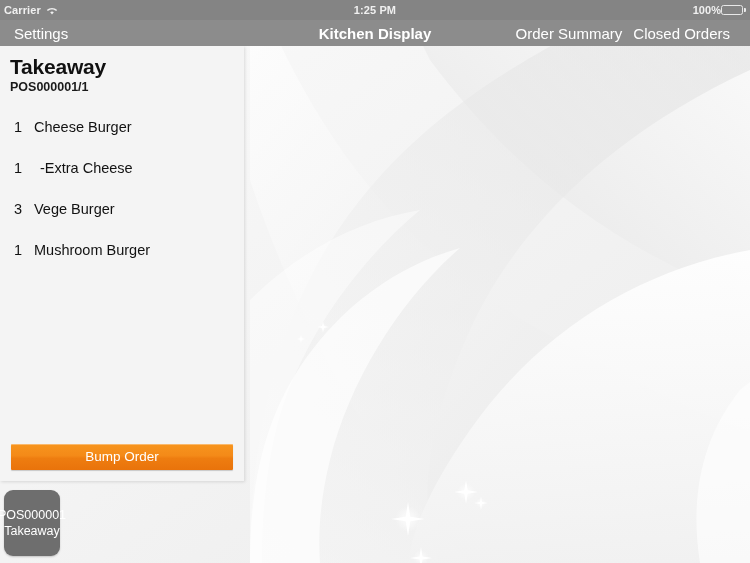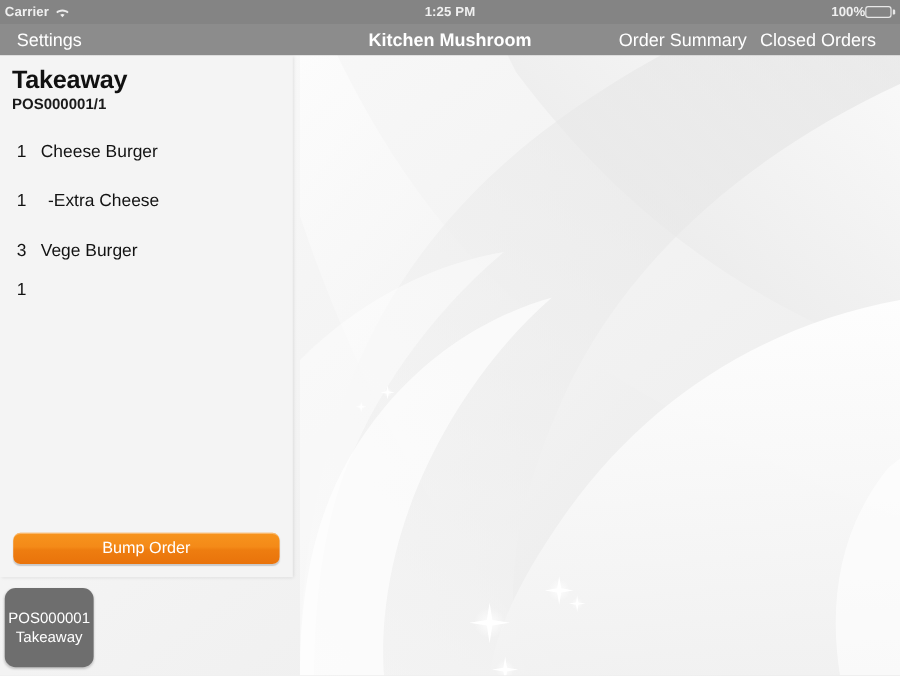--- a/index.html
+++ b/index.html
@@ -114,38 +114,38 @@
   .item-row.modifier .item-name { padding-left:11px; }
 
   
   #bump-wrap {
     position:absolute; left:0; bottom:0; width:244px;
     padding:0 11px 11px 11px;
   }
   #bump-order-button {
     display:block; width:100%; height:26px; line-height:26px;
     text-align:center;
-    border-radius:6px;
+    border-radius:1px;
     border:none;
     color:#ffffff;
     font-size:13.5px;
     font-family:"Liberation Sans", sans-serif;
     background:linear-gradient(180deg,#f7941d 0%,#f48a18 45%,#ee7d10 55%,#e9730b 100%);
     box-shadow:0 1px 1px rgba(0,0,0,0.18), inset 0 1px 0 rgba(255,255,255,0.35);
     cursor:pointer;
   }
 
   
   #order-tabs {
     position:absolute; left:4px; bottom:7px;
     z-index:12;
     display:flex; gap:6px;
   }
   .order-tab {
-    width:74px; height:66px;
+    width:56px; height:66px;
     background:#6e6e6e;
     border-radius:9px;
     color:#ffffff;
     display:flex; flex-direction:column;
     align-items:center; justify-content:center;
     font-size:12.5px; line-height:1.32;
     box-shadow:0 1px 2px rgba(0,0,0,0.2);
     cursor:pointer;
     text-align:center;
   }
@@ -236,21 +236,21 @@
     <span>100%</span>
     <span class="batt">
       <span class="batt-body"><span class="batt-fill"></span></span>
       <span class="batt-cap"></span>
     </span>
   </div>
 </div>
 
 <div id="nav-bar">
   <div class="navbtn" id="nav-settings">Settings</div>
-  <div id="nav-title">Kitchen Mushroom</div>
+  <div id="nav-title">Kitchen Display</div>
   <div id="nav-right">
     <div class="navbtn">Order Summary</div>
     <div class="navbtn">Closed Orders</div>
   </div>
 </div>
 
 <div id="order-card">
   <div id="card-head">
     <div id="head-left">
       <div id="order-type">Takeaway</div>
@@ -266,20 +266,21 @@
       <div class="item-row modifier">
         <span class="item-qty">1</span>
         <span class="item-name">-Extra Cheese</span>
       </div>
       <div class="item-row">
         <span class="item-qty">3</span>
         <span class="item-name">Vege Burger</span>
       </div>
       <div class="item-row">
         <span class="item-qty">1</span>
+        <span class="item-name">Mushroom Burger</span>
       </div>
     </div>
 
   <div id="bump-wrap">
     <button id="bump-order-button">Bump Order</button>
   </div>
 </div>
 
 <div id="order-tabs">
     <div class="order-tab">

